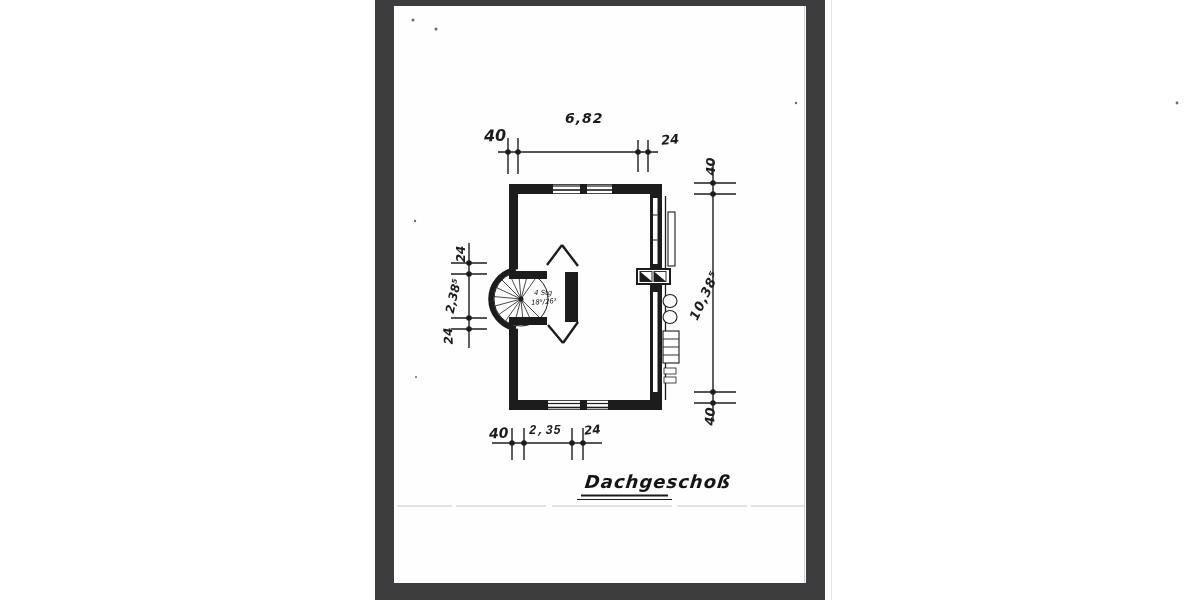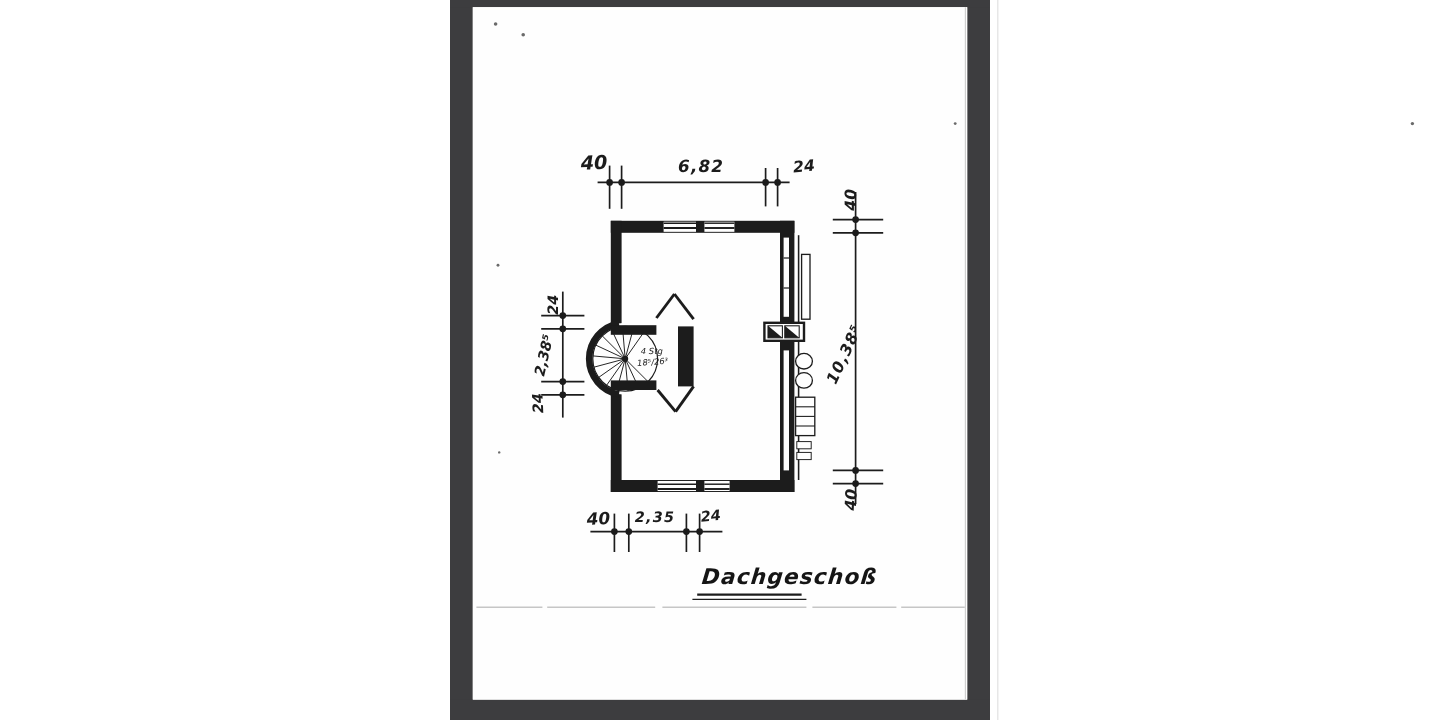--- a/index.html
+++ b/index.html
@@ -193,33 +193,33 @@
           <circle cx="796" cy="103" r="1.2"></circle>
           <circle cx="415" cy="221" r="1.2"></circle>
           <circle cx="416" cy="377" r="1.0"></circle>
           <circle cx="1177" cy="103" r="1.4"></circle>
         </g>
       </g>
     </g>
   </svg>
 
   <span class="dim-label fs16" style="left:484px;top:128px;transform:rotate(-2deg);">40</span>
-  <span class="dim-label fs14" style="left:565px;top:132px;letter-spacing:1px;text-align:center;">6,82</span>
+  <span class="dim-label fs14" style="left:565px;top:111px;letter-spacing:1px;text-align:center;">6,82</span>
   <span class="dim-label fs13" style="left:661px;top:133px;transform:rotate(-5deg);">24</span>
 
   <span class="dim-label fs13" style="left:701px;top:160px;transform:rotate(-90deg);">40</span>
   <span class="dim-label fs13" style="left:678px;top:289px;transform:rotate(-65deg);letter-spacing:1px;">10,38⁵</span>
   <span class="dim-label fs13" style="left:701px;top:410px;transform:rotate(-87deg);">40</span>
 
   <span class="dim-label fs12" style="left:453px;top:248px;transform:rotate(-90deg);">24</span>
   <span class="dim-label fs12" style="left:436px;top:290px;transform:rotate(-77deg);">2,38⁵</span>
   <span class="dim-label fs12" style="left:440px;top:330px;transform:rotate(-92deg);">24</span>
 
   <span class="dim-label fs14" style="left:489px;top:426px;transform:rotate(-3deg);">40</span>
-  <span class="dim-label fs12" style="left:529px;top:425px;letter-spacing:1px;">2,35</span>
+  <span class="dim-label fs12" style="left:529px;top:425px;letter-spacing:1px;font-family:Liberation Mono, monospace;">2,35</span>
   <span class="dim-label fs12" style="left:584px;top:424px;transform:rotate(-6deg);">24</span>
 
   <span class="dim-label fs7" style="left:534px;top:290px;">4 Stg</span>
   <span class="dim-label fs7" style="left:531px;top:299px;transform:rotate(-4deg);">18⁵/26³</span>
 
   <span id="plan-title">Dachgeschoß</span>
 
 </div>
 
 </body></html>

